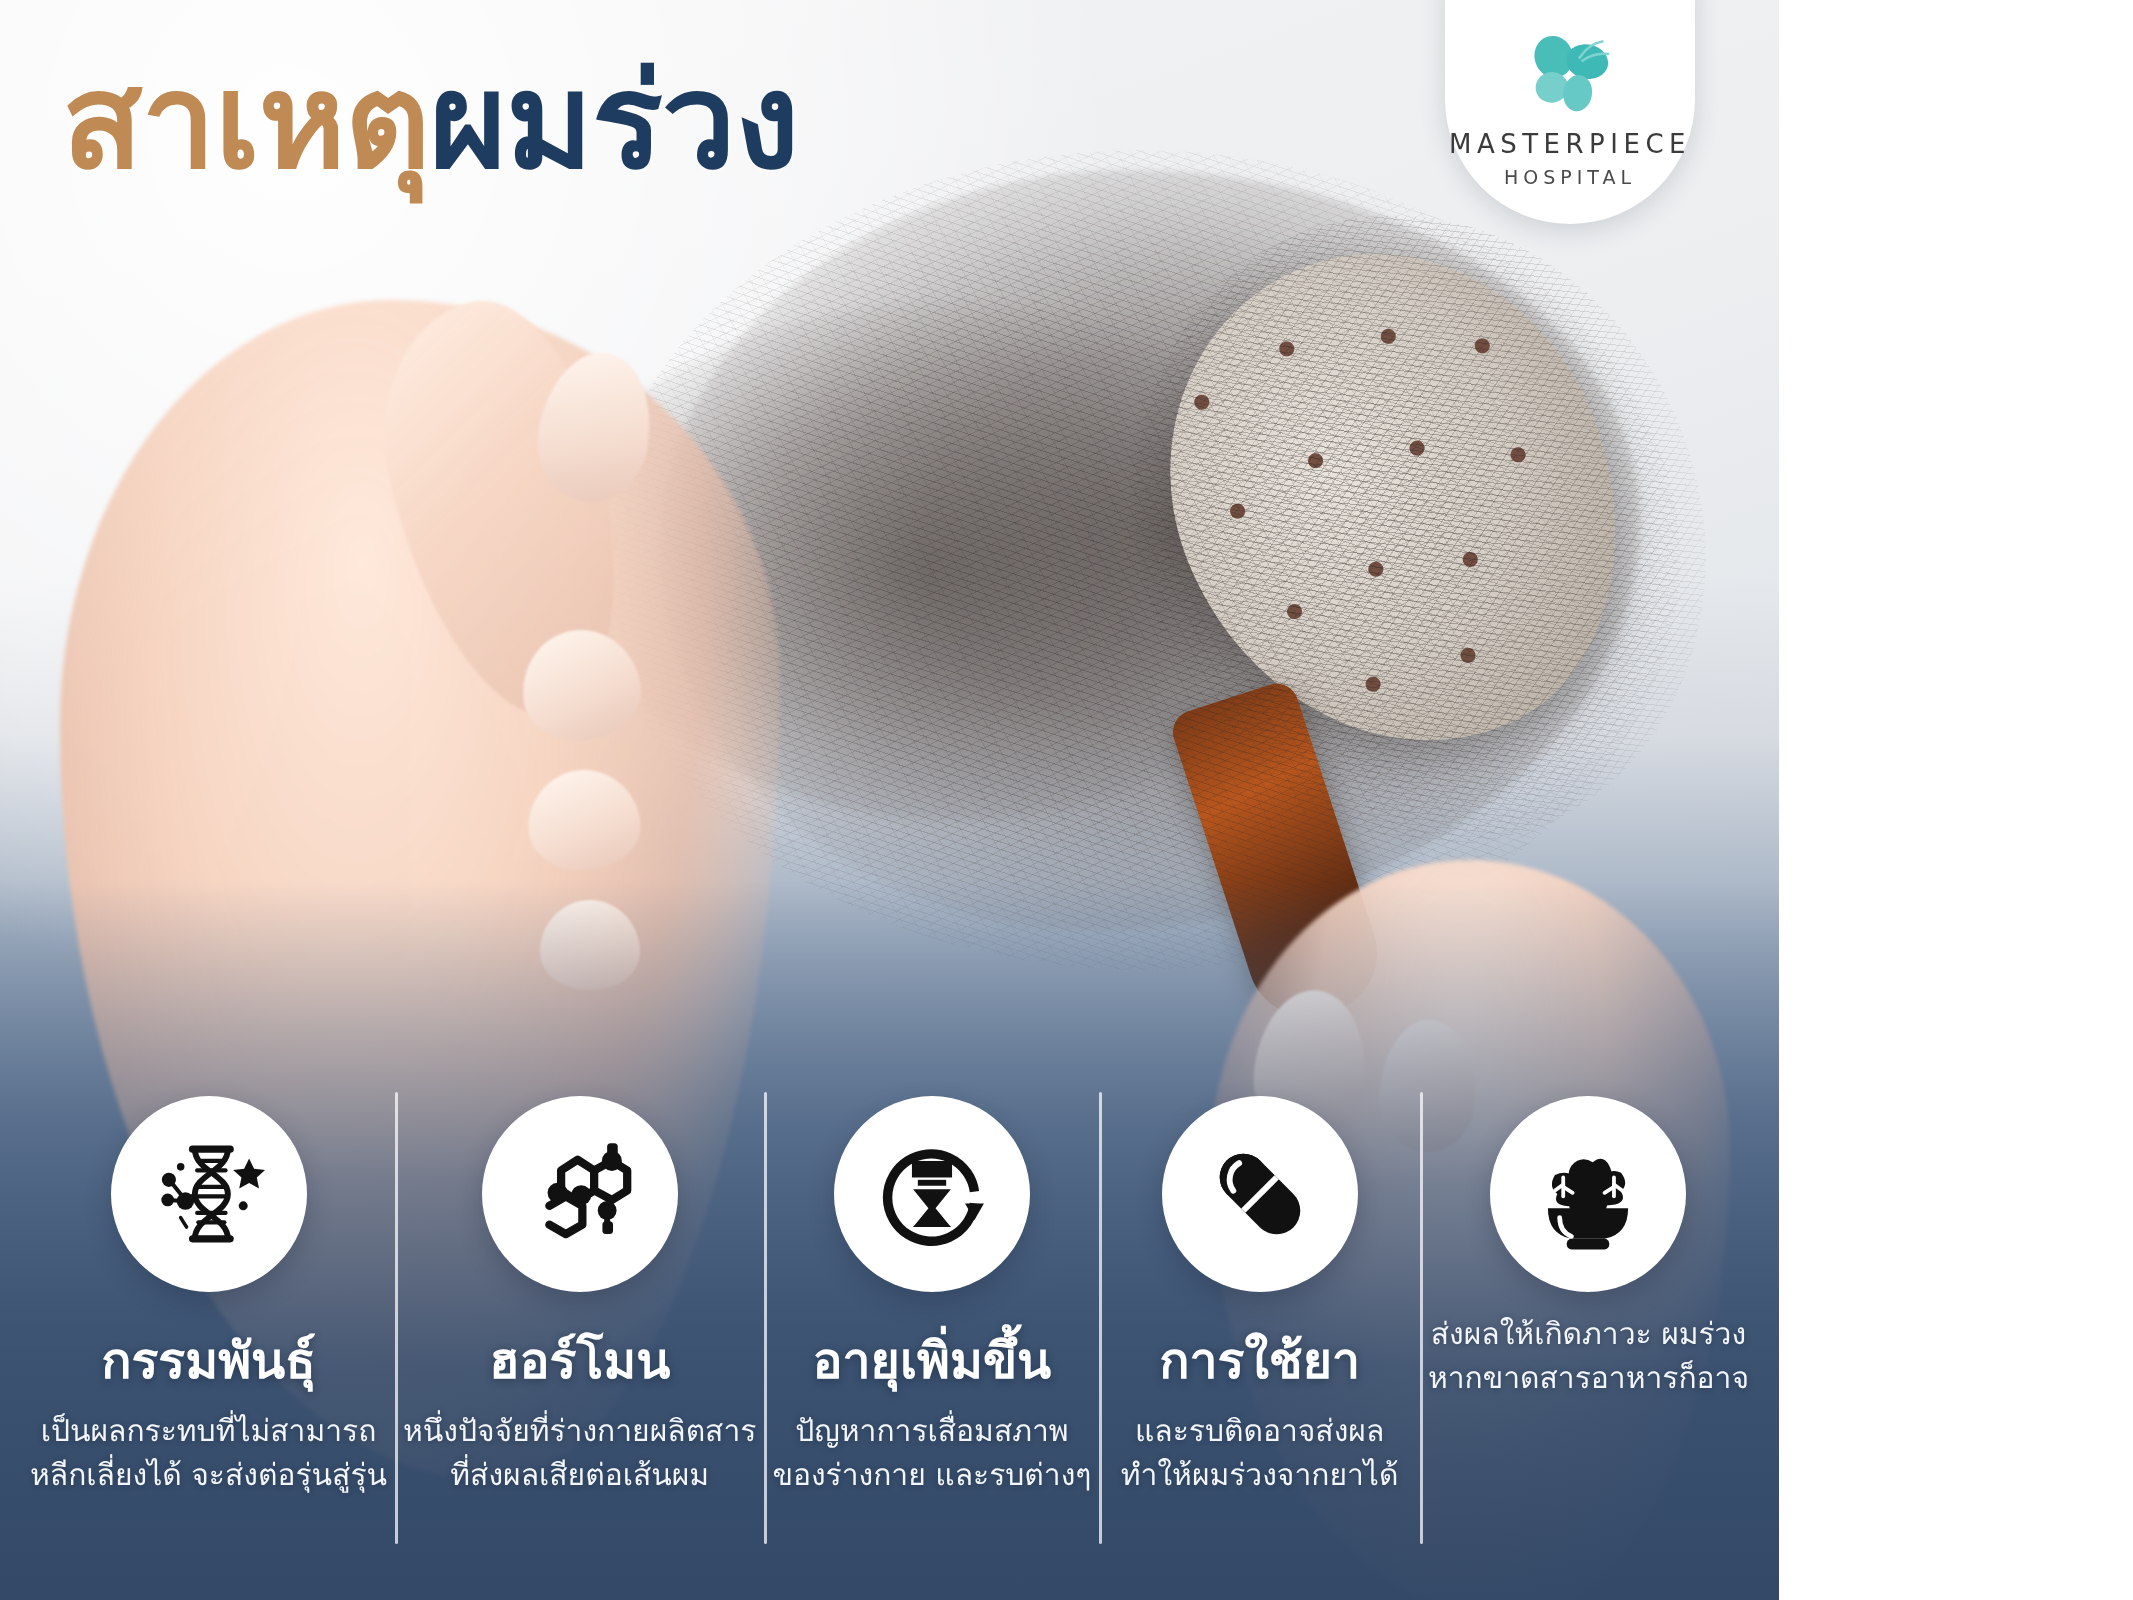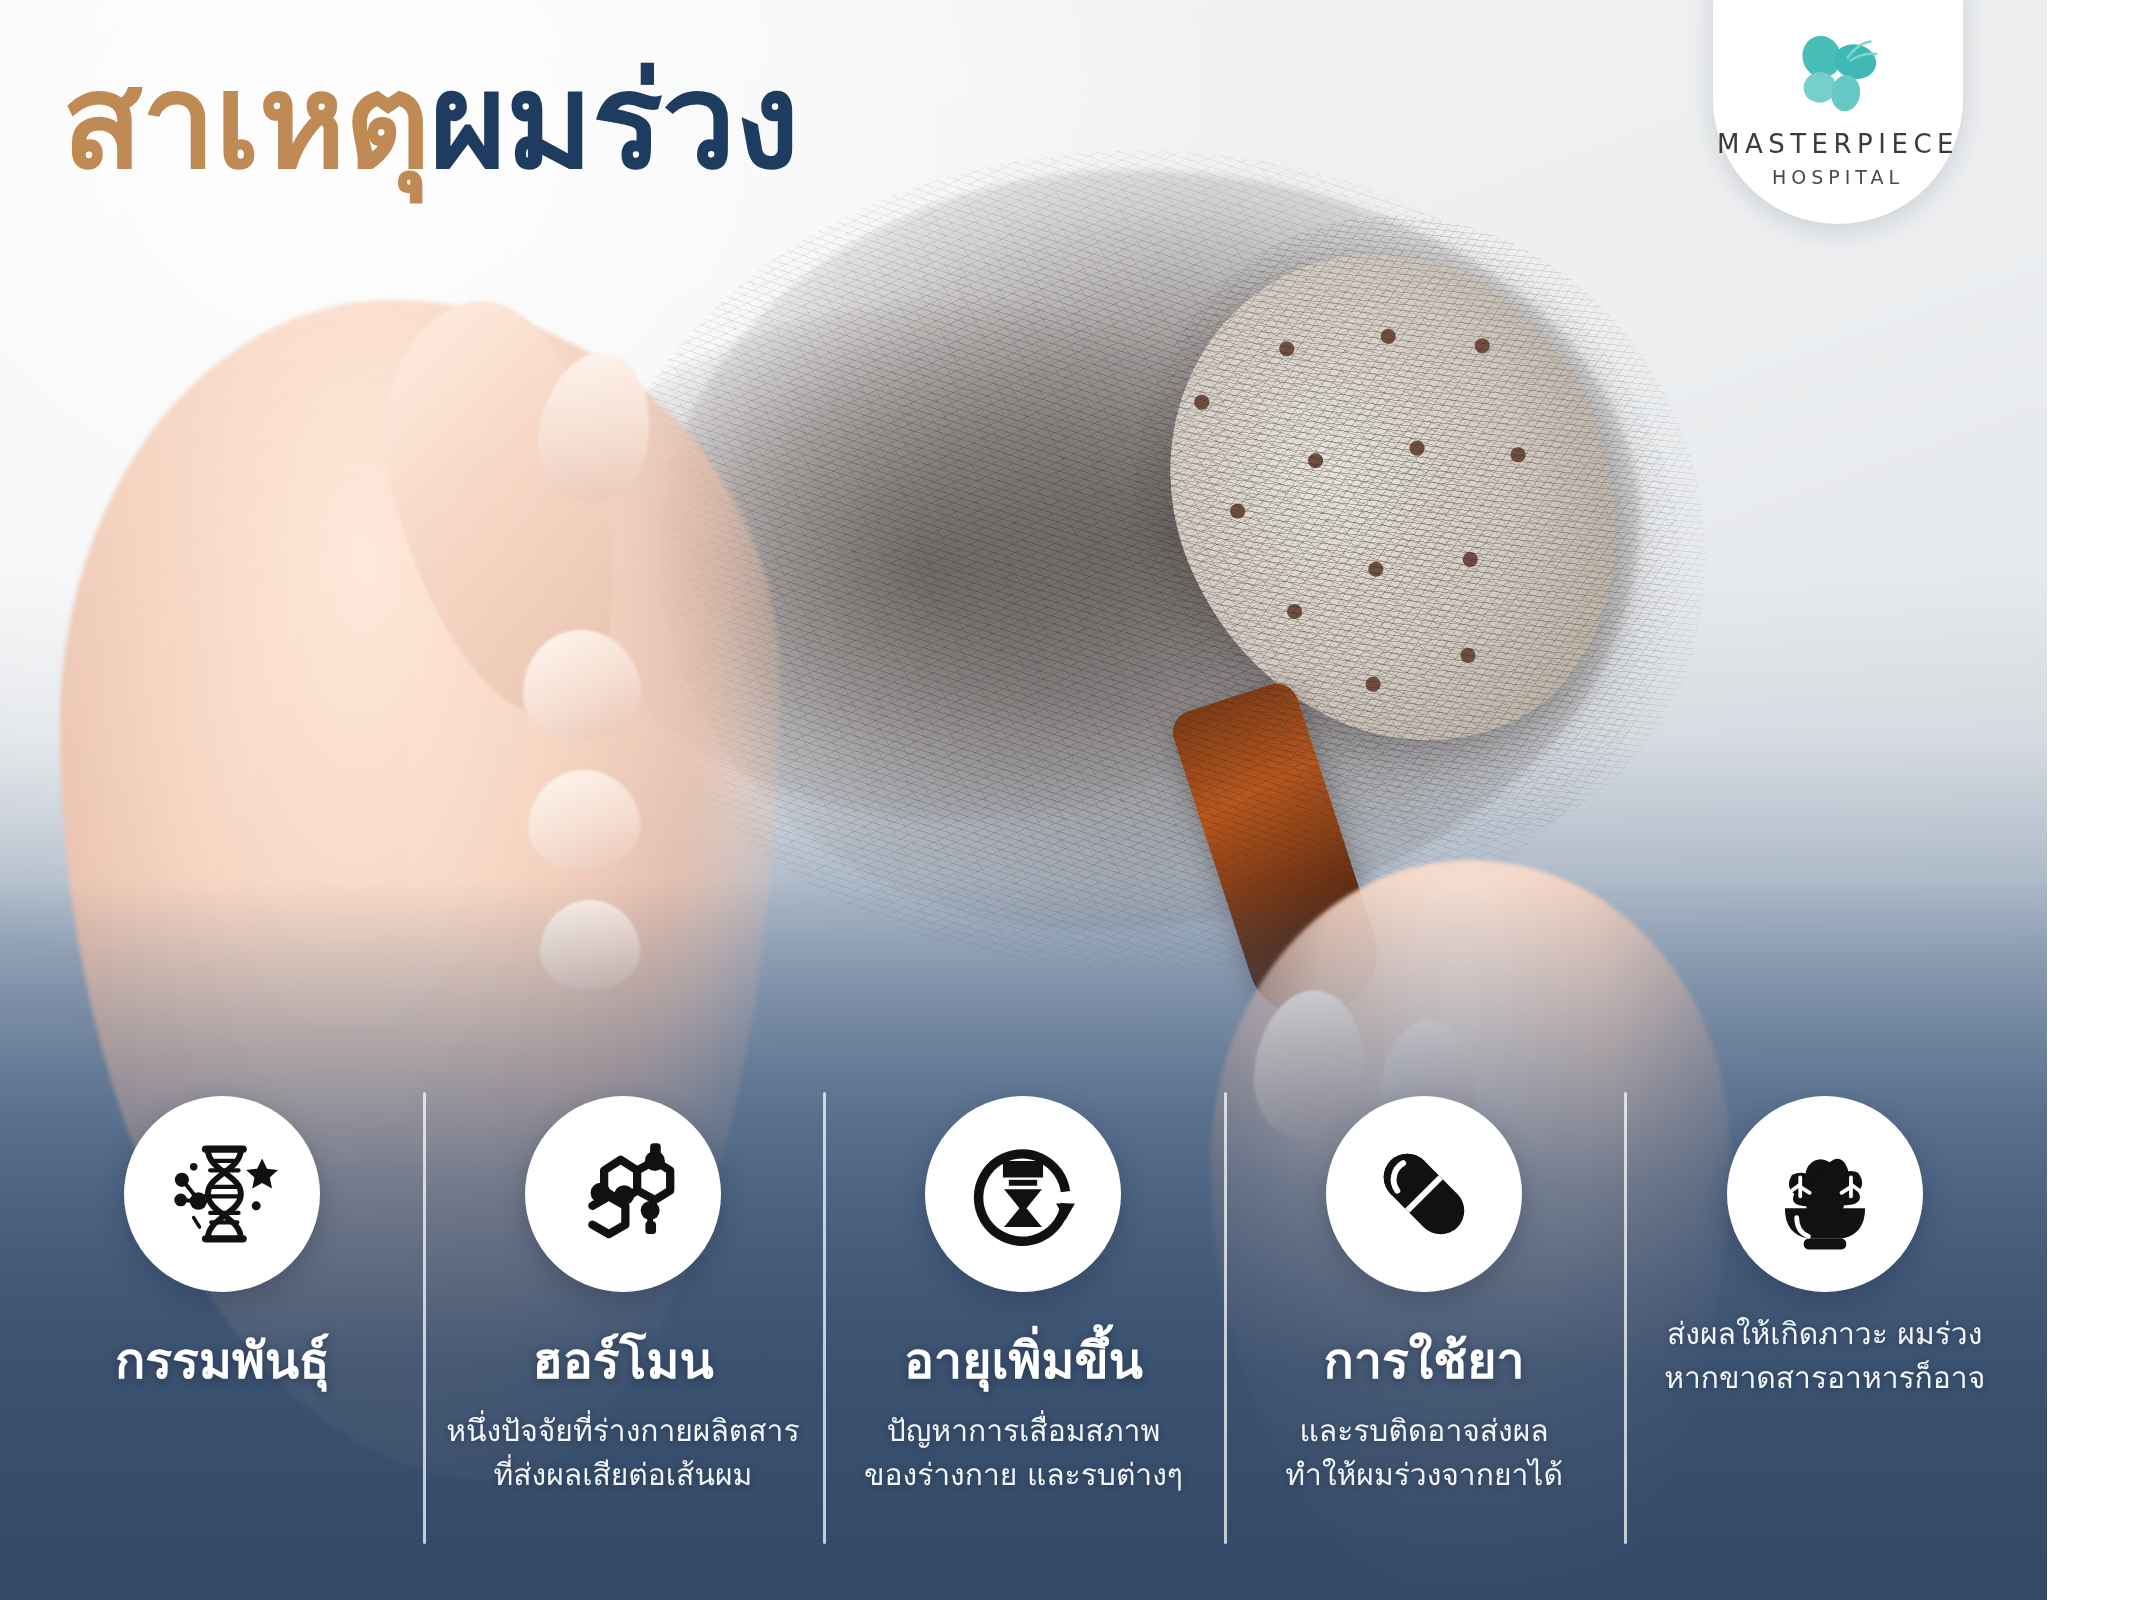--- a/index.html
+++ b/index.html
@@ -5,21 +5,21 @@
   * { margin:0; padding:0; box-sizing:border-box; }
   html, body {
     width:2133px; height:1600px;
     overflow:hidden;
     font-family:"DejaVu Sans","Liberation Sans",sans-serif;
     background:#ffffff;
   }
 
   .poster {
     position:relative;
-    width:2047px; height:1600px;
+    width:1779px; height:1600px;
     overflow:hidden;
     background:#e9eaec;
   }
 
   
   .photo {
     position:absolute; inset:0;
     background:
       
       linear-gradient(180deg,
@@ -340,20 +340,24 @@
           <g stroke="#111" stroke-width="3.4" stroke-linecap="round">
             <path d="M18 40 L30 55"></path>
             <path d="M17 55 L26 56"></path>
             <path d="M30 56 L38 50"></path>
           </g>
           <path d="M84 20 l4.2 8.6 9.3 1 -7 6.4 1.9 9.3 -8.4-4.6 -8.4 4.6 1.9-9.3 -7-6.4 9.3-1z" fill="#111"></path>
           <path d="M26 70 q3 5 5 8" stroke="#111" stroke-width="3" fill="none" stroke-linecap="round"></path>
         </svg>
       </div>
       <div class="card-title">กรรมพันธุ์</div>
+      <div class="card-desc">
+        <span class="l">เป็นผลกระทบที่ไม่สามารถ</span>
+        <span class="l">หลีกเลี่ยงได้ จะส่งต่อรุ่นสู่รุ่น</span>
+      </div>
     </div>
 
     <div class="card">
       <div class="icon-circle">
         <svg viewBox="0 0 100 100">
           <g stroke="#111" stroke-width="7" fill="none" stroke-linejoin="round" stroke-linecap="round">
             <path d="M34 30 L48 21 L62 30 L62 47 L48 56 L34 47 Z"></path>
             <path d="M62 30 L77 22 L90 30 L90 47 L77 55 L62 47"></path>
             <path d="M24 60 L38 52 L52 60 L52 76 L38 84 L24 76"></path>
           </g>

